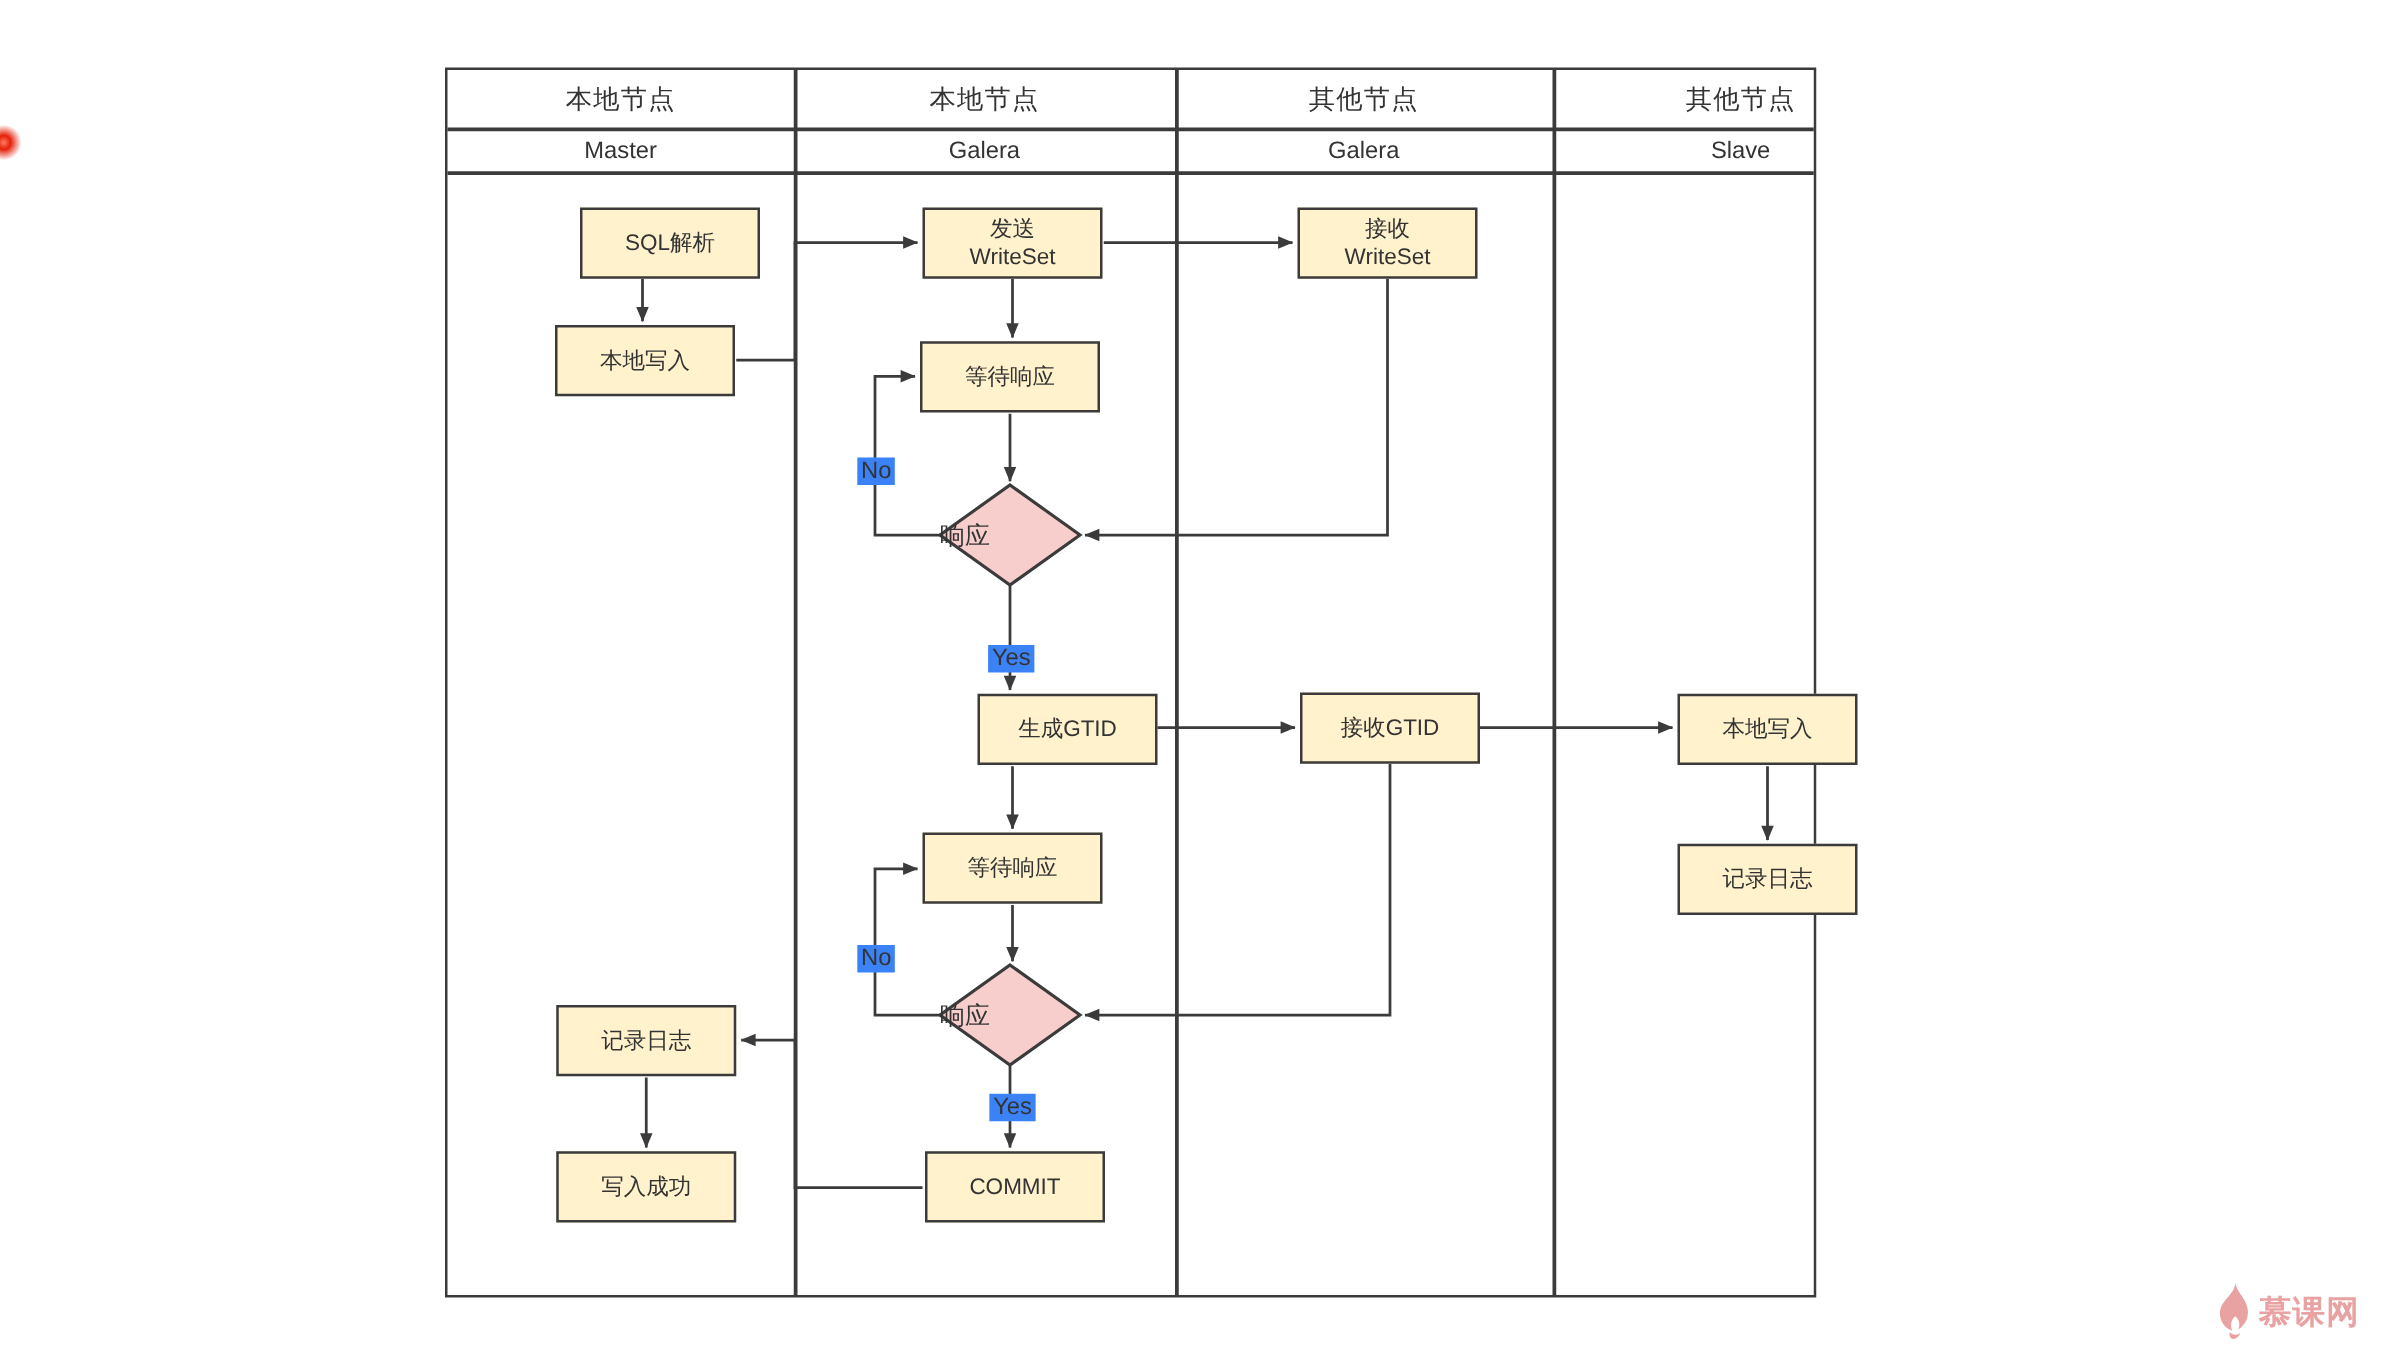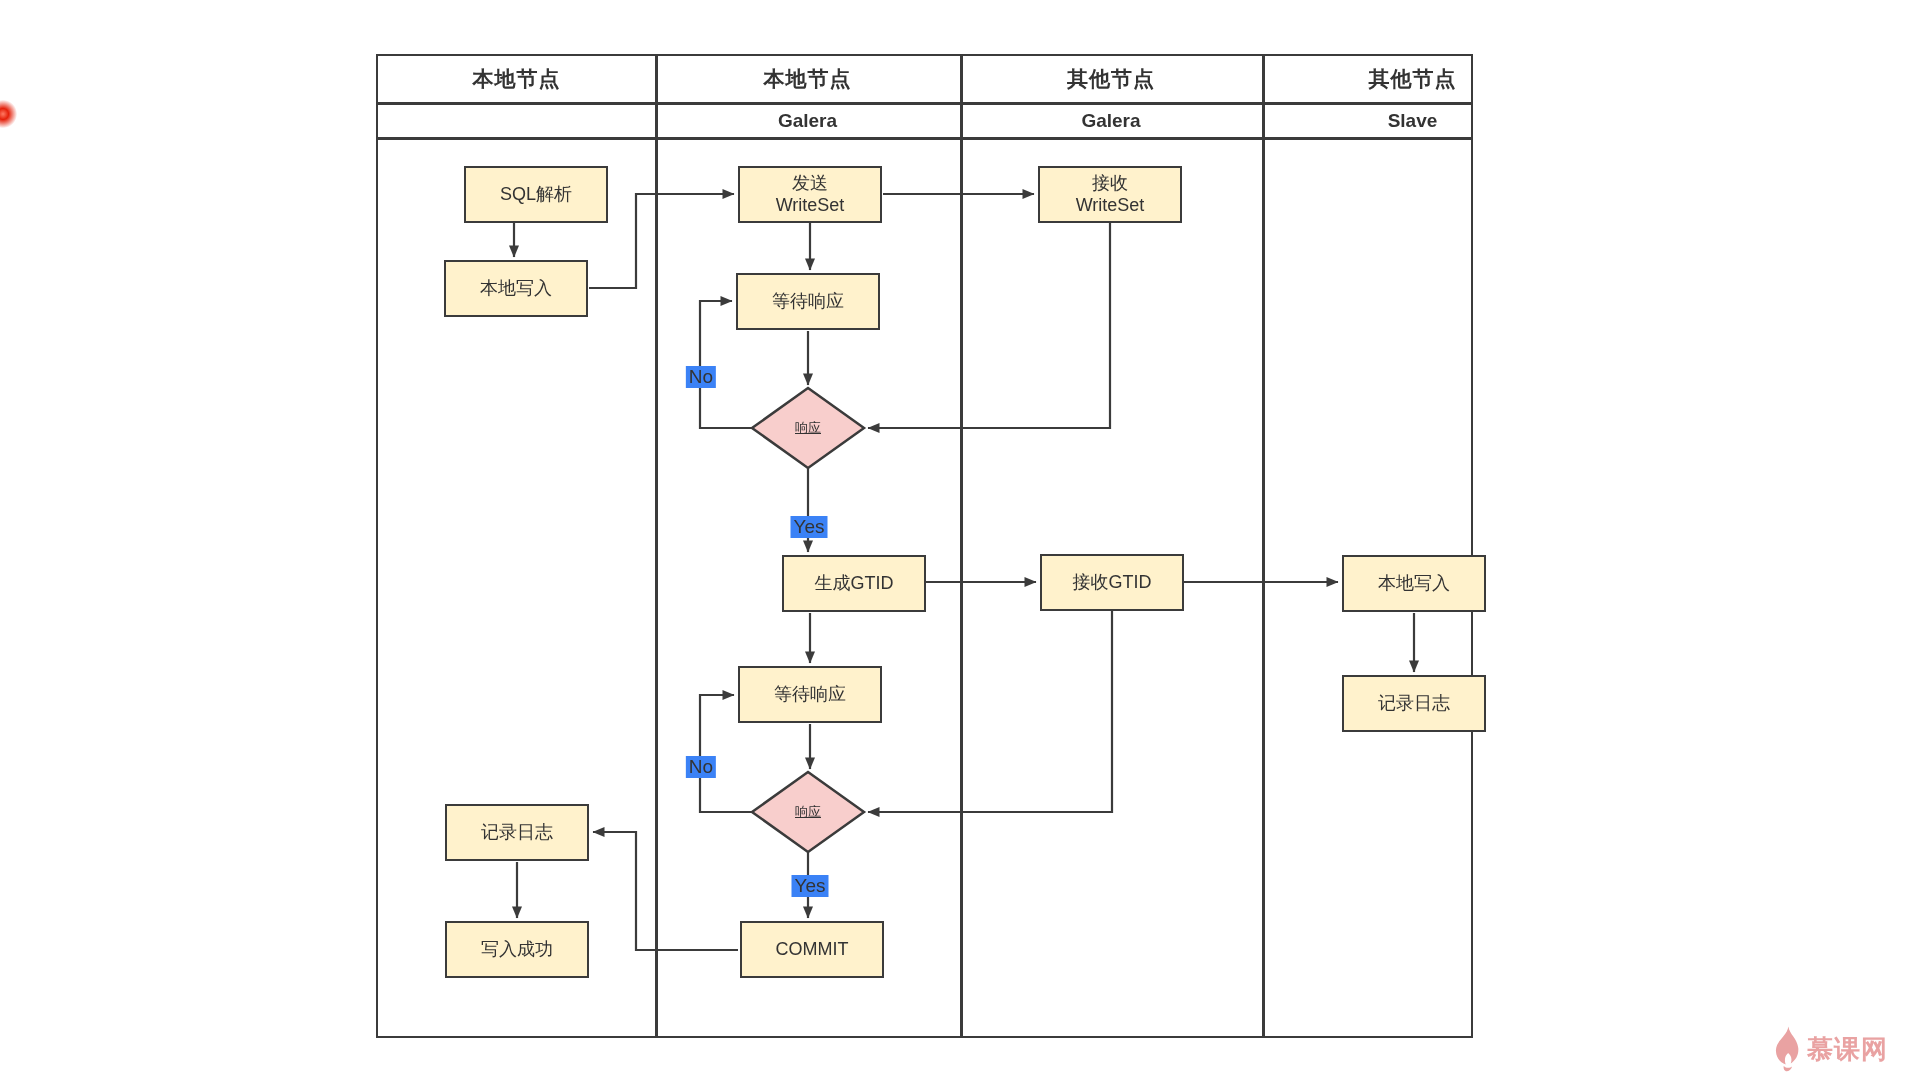--- a/index.html
+++ b/index.html
@@ -7,39 +7,38 @@
     --node-fill:#fff2cc;
     --decision-fill:#f8cecc;
     --text:#333333;
     --watermark:#e9a2a2;
   }
   *{margin:0;padding:0;box-sizing:border-box;}
   html,body{width:1920px;height:1080px;background:#ffffff;overflow:hidden;}
   body{position:relative;font-family:"Liberation Sans","DejaVu Sans",sans-serif;color:var(--text);}
 
   
-  .lane-table{position:absolute;left:376px;top:54px;width:1097px;height:984px;border:2.5px solid var(--stroke);font-weight:bold;}
+  .lane-table{position:absolute;left:356px;top:54px;width:1097px;height:984px;border:2.5px solid var(--stroke);}
   .vline{position:absolute;top:0;bottom:0;width:2.5px;background:var(--stroke);}
   .hline{position:absolute;left:0;right:0;height:2.5px;background:var(--stroke);}
   .lane-cell{position:absolute;display:flex;align-items:center;justify-content:center;}
   .lane-type{top:0;height:46px;font-size:21px;letter-spacing:1px;}
   .lane-name{top:48px;height:33px;font-size:19px;}
 
   
   .node{
     position:absolute;width:144px;height:57px;
     background:var(--node-fill);border:2.5px solid var(--stroke);
     display:flex;flex-direction:column;align-items:center;justify-content:center;
     font-size:18px;line-height:1.2;text-align:center;
   }
   .diamond-label{
     position:absolute;width:112px;height:80px;
-    display:flex;align-items:center;justify-content:center;
-    font-size:13px;
-    text-decoration:underline;
+    display:flex;align-items:center;
+    font-size:20px;
   }
   .edge-label{
     position:absolute;transform:translate(-50%,-50%);
     background:#3b82f6;padding:0 3px;font-size:19px;
   }
 
   
   .wires{position:absolute;left:0;top:0;width:1920px;height:1080px;}
   .wires path.edge{fill:none;stroke:var(--stroke);stroke-width:2.2px;}
   .wires polygon.decision{fill:var(--decision-fill);stroke:var(--stroke);stroke-width:2.5px;}
@@ -65,20 +64,21 @@
   <div class="vline" style="left:582px"></div>
   <div class="vline" style="left:884px"></div>
   <div class="hline" style="top:46px"></div>
   <div class="hline" style="top:81px"></div>
 
   <div class="lane-cell lane-type" style="left:0;width:277px">本地节点</div>
   <div class="lane-cell lane-type" style="left:277px;width:305px">本地节点</div>
   <div class="lane-cell lane-type" style="left:582px;width:302px">其他节点</div>
   <div class="lane-cell lane-type" style="left:884px;width:301px">其他节点</div>
 
+  <div class="lane-cell lane-name" style="left:0;width:277px">Master</div>
   <div class="lane-cell lane-name" style="left:277px;width:305px">Galera</div>
   <div class="lane-cell lane-name" style="left:582px;width:302px">Galera</div>
   <div class="lane-cell lane-name" style="left:884px;width:301px">Slave</div>
 </div>
 
 <svg class="wires" viewBox="0 0 1920 1080">
   <defs>
     <marker id="arrow" viewBox="0 0 14 12" markerWidth="14" markerHeight="12" refX="12.5" refY="6" orient="auto" markerUnits="userSpaceOnUse">
       <path d="M1 1 L13 6 L1 11 Z" fill="#3b3b3b"></path>
     </marker>

